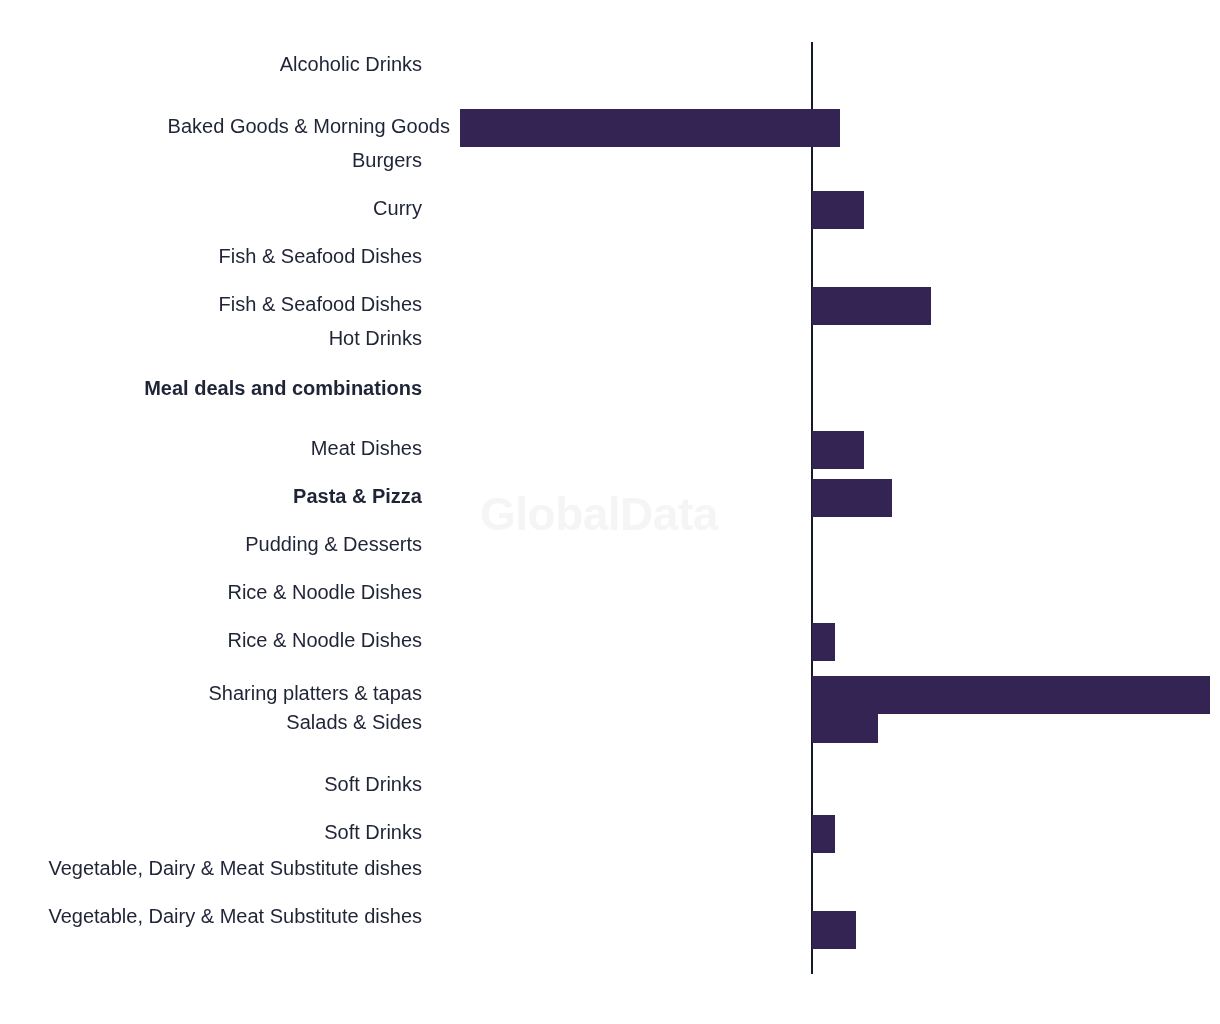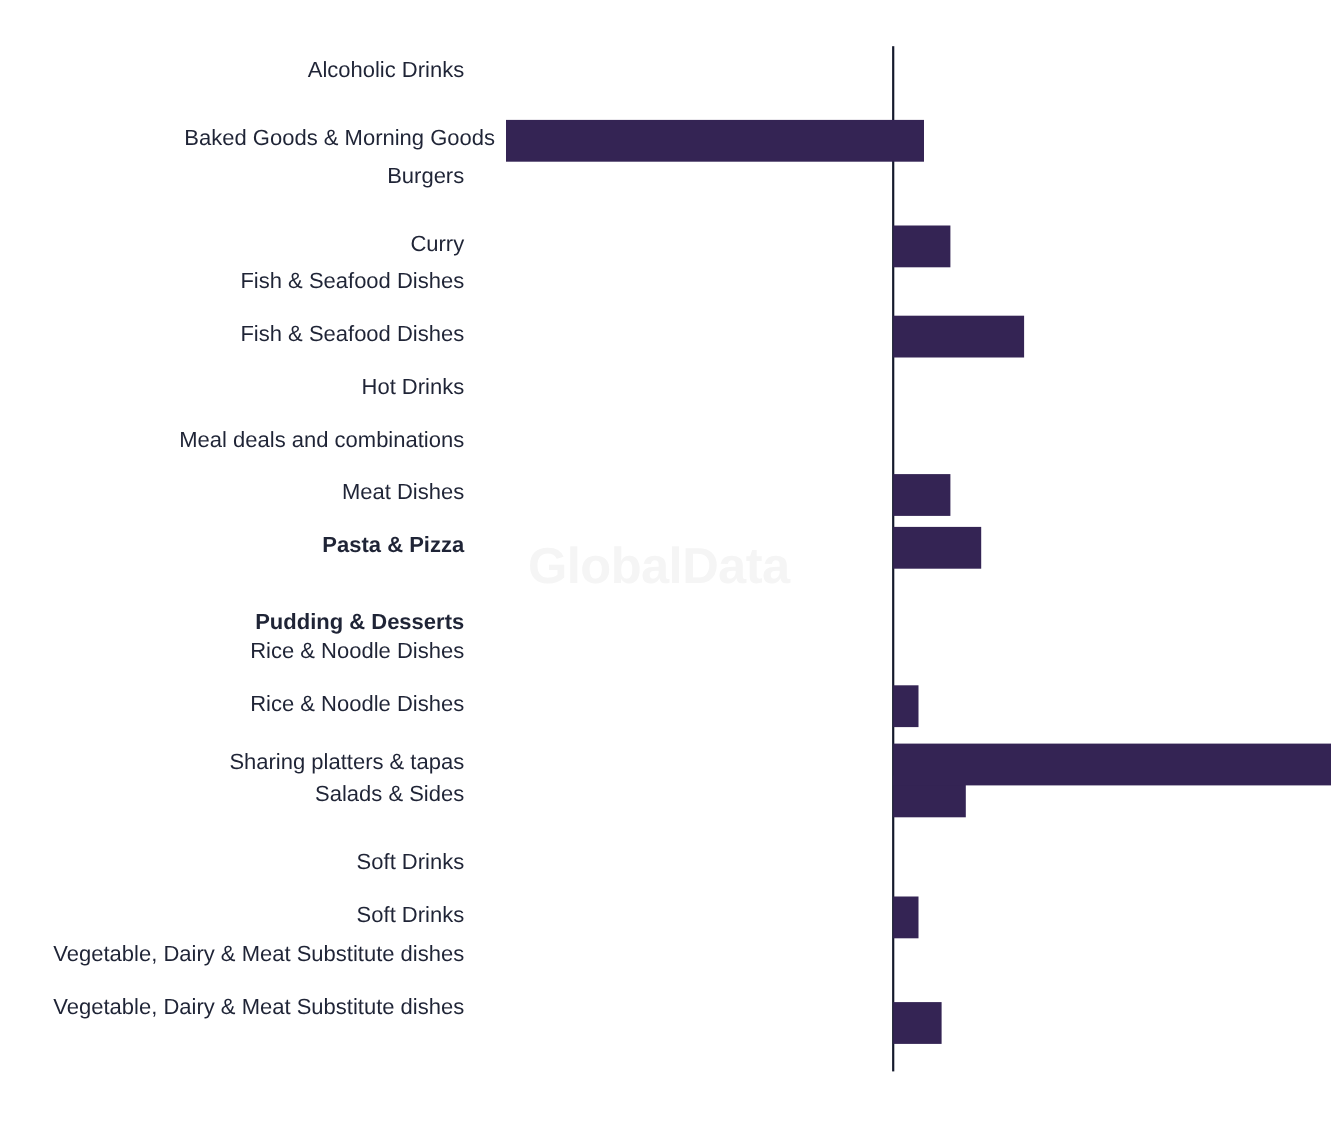--- a/index.html
+++ b/index.html
@@ -96,46 +96,46 @@
         <div class="bar-row" style="top: 42px;">
           <div class="cat-label" style="top: 10px;">Alcoholic Drinks</div>
         </div>
         <div class="bar-row" style="top: 104px; margin-left: 28px;">
           <div class="cat-label" style="top: 10px;">Baked Goods &amp; Morning Goods</div>
           <div class="bar" style="background: rgb(52, 36, 84); top: 5px; left: 431.91px; width: 380.09px;"></div>
         </div>
         <div class="bar-row" style="top: 138px;">
           <div class="cat-label" style="top: 10px;">Burgers</div>
         </div>
-        <div class="bar-row" style="top: 200px;">
+        <div class="bar-row" style="top: 186px;">
           <div class="cat-label" style="top: 10px;">Curry</div>
           <div class="bar" style="background: rgb(52, 36, 84); top: 5px; left: 812px; width: 52.138px;"></div>
         </div>
         <div class="bar-row" style="top: 234px;">
           <div class="cat-label" style="top: 10px;">Fish &amp; Seafood Dishes</div>
         </div>
         <div class="bar-row" style="top: 282px;">
           <div class="cat-label" style="top: 10px;">Fish &amp; Seafood Dishes</div>
           <div class="bar" style="background: rgb(52, 36, 84); top: 5px; left: 812px; width: 119.002px;"></div>
         </div>
-        <div class="bar-row" style="top: 330px;">
+        <div class="bar-row" style="top: 316px;">
           <div class="cat-label" style="top: 10px;">Hot Drinks</div>
         </div>
-        <div class="bar-row" style="top: 378px;">
+        <div class="bar-row" style="top: 366px; font-weight: bold;">
           <div class="cat-label" style="top: 10px;">Meal deals and combinations</div>
         </div>
         <div class="bar-row" style="top: 426px; text-decoration: underline;">
           <div class="cat-label" style="top: 10px;">Meat Dishes</div>
           <div class="bar" style="background: rgb(52, 36, 84); top: 5px; left: 812px; width: 52.138px;"></div>
         </div>
         <div class="bar-row" style="top: 474px; font-weight: bold;">
           <div class="cat-label" style="top: 10px;">Pasta &amp; Pizza</div>
           <div class="bar" style="background: rgb(52, 36, 84); top: 5px; left: 812px; width: 79.998px;"></div>
         </div>
-        <div class="bar-row" style="top: 544px; font-weight: bold;">
+        <div class="bar-row" style="top: 522px;">
           <div class="cat-label" style="top: 10px;">Pudding &amp; Desserts</div>
         </div>
         <div class="bar-row" style="top: 570px;">
           <div class="cat-label" style="top: 10px;">Rice &amp; Noodle Dishes</div>
         </div>
         <div class="bar-row" style="top: 618px;">
           <div class="cat-label" style="top: 10px;">Rice &amp; Noodle Dishes</div>
           <div class="bar" style="background: rgb(52, 36, 84); top: 5px; left: 812px; width: 23.084px;"></div>
         </div>
         <div class="bar-row" style="top: 700px;">

